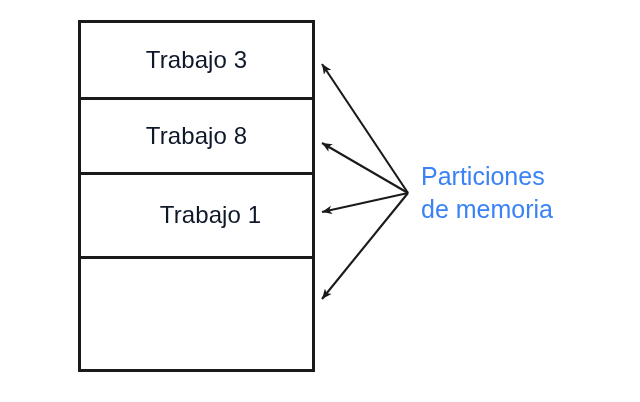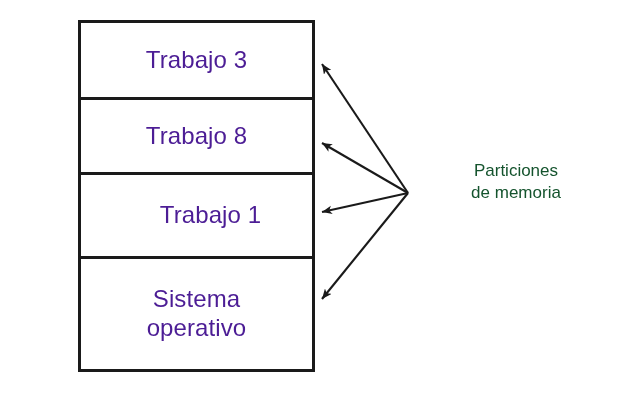--- a/index.html
+++ b/index.html
@@ -40,21 +40,21 @@
     display: flex;
     align-items: center;
     justify-content: center;
     background: #ffffff;
     border-bottom: 3px solid #1a1a1a;
   }
   .partition-row.last-row {
     border-bottom: none;
   }
   .partition-label {
-    color: #4c1d95;
+    color: #0f172a;
     font-size: 24px;
     line-height: 1.20;
     text-align: center;
     letter-spacing: 0.1px;
     white-space: pre-line;
     user-select: none;
   }
 
   
   #arrow-layer {
@@ -63,24 +63,24 @@
     top: 0;
     width: 640px;
     height: 402px;
     pointer-events: none;
   }
   #callout-label {
     position: absolute;
     left: 421px;
     top: 160px;
     width: 190px;
-    color: #14532d;
-    font-size: 17px;
+    color: #3b82f6;
+    font-size: 25px;
     line-height: 1.30;
-    text-align: center;
+    text-align: left;
     white-space: pre-line;
     user-select: none;
   }
 </style>
 </head>
 <body>
 
 <div id="diagram-root">
 
   <div id="memory-box">
@@ -90,24 +90,20 @@
     </div>
 
     <div class="partition-row" style="height:75px;">
       <span class="partition-label">Trabajo 8</span>
     </div>
 
     <div class="partition-row" style="height:84px;padding-left:28px;">
       <span class="partition-label">Trabajo 1</span>
     </div>
 
-    <div class="partition-row last-row" style="flex:1 1 auto;">
-      <span class="partition-label">Sistema
-operativo</span>
-    </div>
 
   </div>
 
   <svg id="arrow-layer" viewBox="0 0 640 402" width="640" height="402">
     <defs>
       <marker id="arrowhead" markerWidth="11" markerHeight="9" refX="10" refY="4.5" orient="auto" markerUnits="userSpaceOnUse">
         <path d="M 10,4.5 L 0,0.2 L 2.6,4.5 L 0,8.8 Z" fill="#1a1a1a"></path>
       </marker>
     </defs>
 

